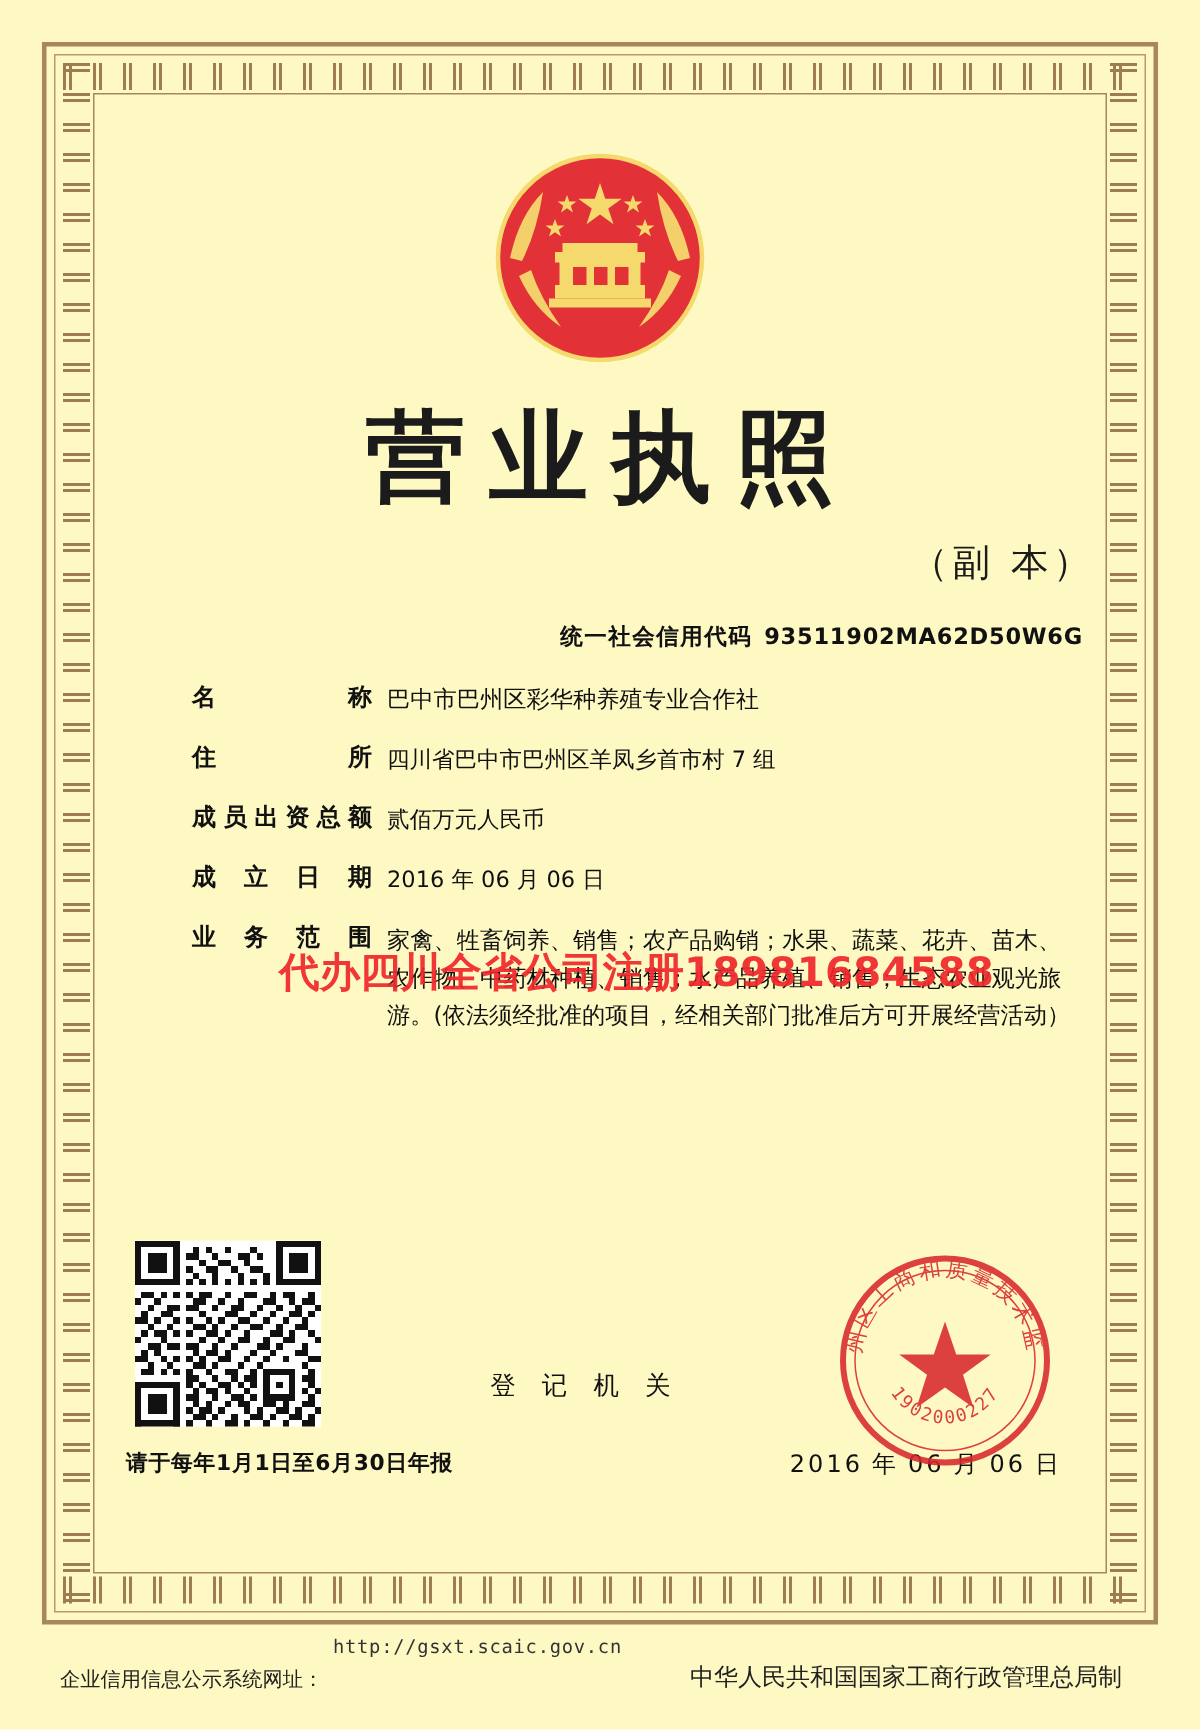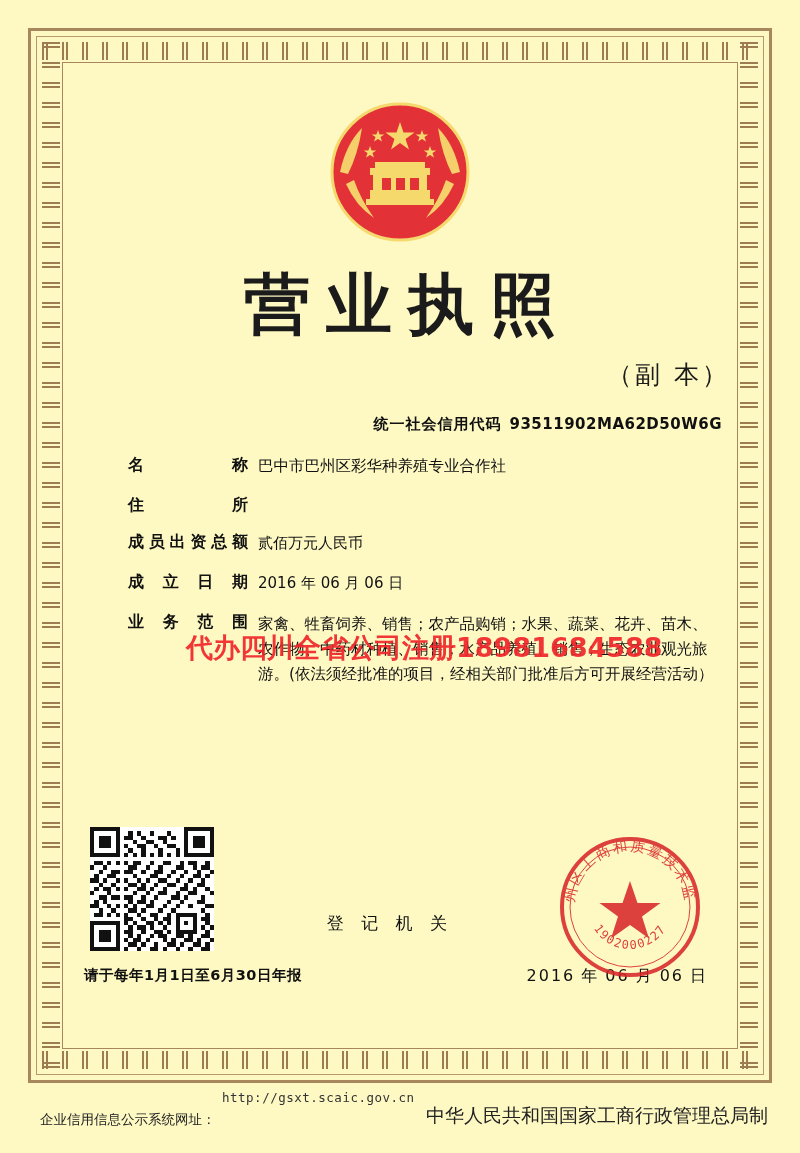--- a/index.html
+++ b/index.html
@@ -249,23 +249,23 @@
   }
   .footer-left {
     position: absolute;
     left: 40px;
     bottom: 6px;
     font-size: 13.5px;
     color: #222;
   }
   .footer-right {
     position: absolute;
-    right: 32px;
+    right: 52px;
     bottom: 6px;
-    font-size: 19px;
+    font-size: 16px;
     color: #222;
   }
   .footer-url {
     position: absolute;
     left: 222px;
     bottom: 30px;
     font-family: "DejaVu Sans Mono", monospace;
     font-size: 12.5px;
     color: #333;
     letter-spacing: 0.5px;
@@ -330,20 +330,21 @@
       <span>统一社会信用代码</span><span class="cc-num">93511902MA62D50W6G</span>
     </div>
 
     <div class="fields">
       <div class="field-row">
         <div class="field-label">名称</div>
         <div class="field-value">巴中市巴州区彩华种养殖专业合作社</div>
       </div>
       <div class="field-row">
         <div class="field-label">住所</div>
+        <div class="field-value small">四川省巴中市巴州区羊凤乡首市村 7 组</div>
       </div>
       <div class="field-row">
         <div class="field-label">成员出资总额</div>
         <div class="field-value small">贰佰万元人民币</div>
       </div>
       <div class="field-row">
         <div class="field-label">成立日期</div>
         <div class="field-value small">2016 年 06 月 06 日</div>
       </div>
       <div class="field-row">

